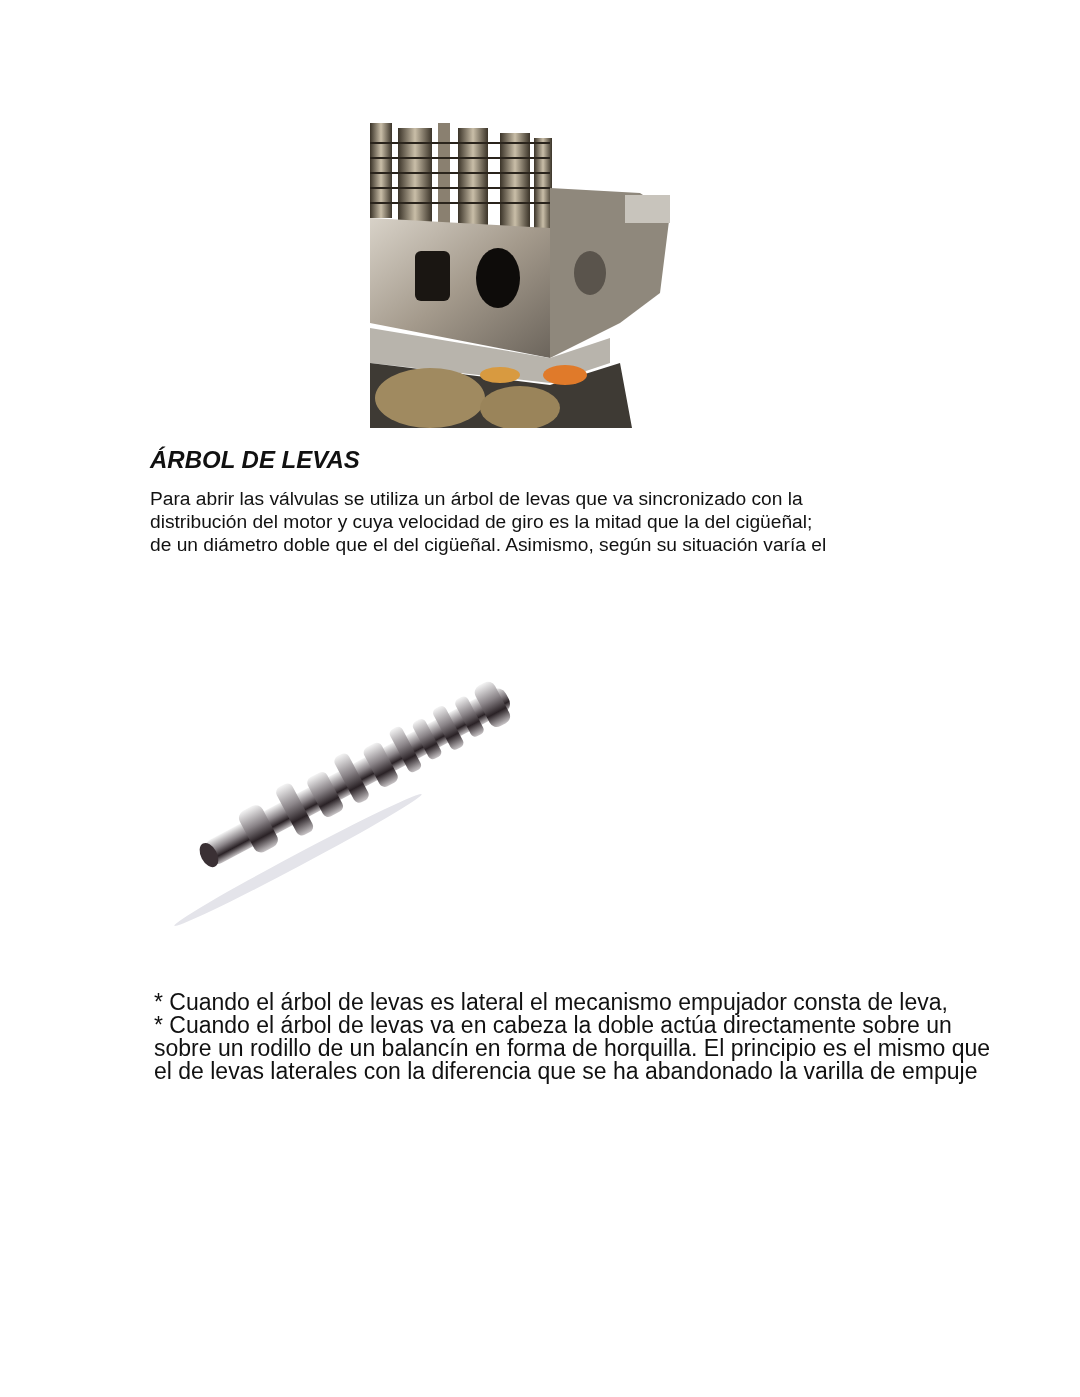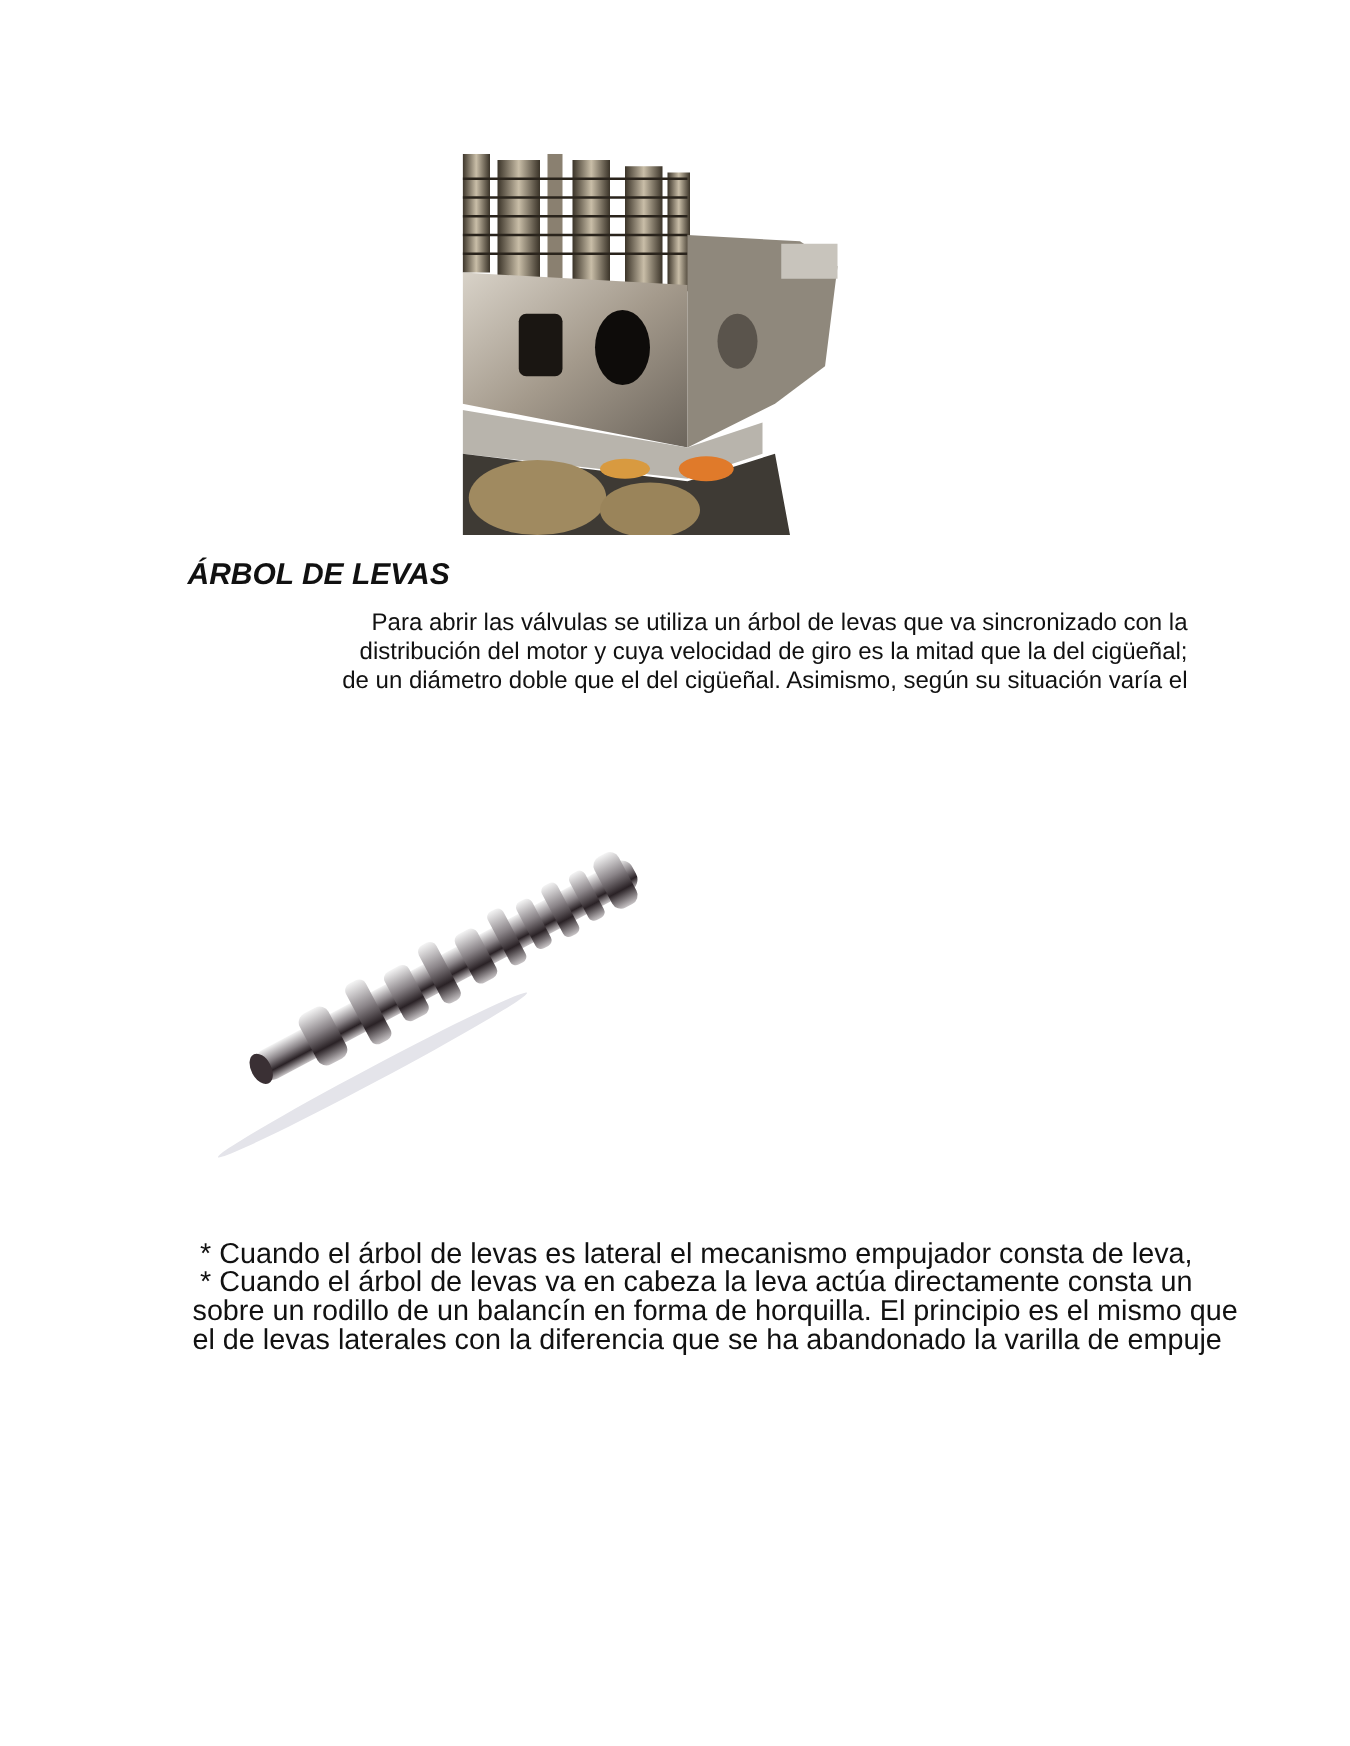--- a/index.html
+++ b/index.html
@@ -2,21 +2,21 @@
 <html><head>
   <meta charset="utf-8">
   <style>
     html, body { margin:0; padding:0; background:#ffffff; }
     body { width:1080px; height:1397px; position:relative; overflow:hidden; font-family:"Liberation Sans", sans-serif; color:#111; }
     .img1 { position:absolute; left:370px; top:123px; width:336px; height:305px; background:#fff; overflow:hidden; }
     .img2 { position:absolute; left:148px; top:620px; width:390px; height:345px; background:#fff; overflow:hidden; }
     h1 { position:absolute; left:150px; top:446px; margin:0; font-size:24px; font-weight:bold; letter-spacing:0;font-style:italic; }
     .para { position:absolute; left:150px; top:487px; width:800px; margin:0; font-size:19.2px; line-height:23px; }
     .para2 { position:absolute; left:150px; top:987px; width:800px; margin:4px; font-size:23px; line-height:23px; }
-    .line { display:block; white-space:nowrap;text-align:right; }
+    .line { display:block; white-space:nowrap; }
   </style>
 </head>
 <body>
 
 <div class="img1">
   <svg width="336" height="305" viewBox="0 0 336 305">
     <defs>
       <linearGradient id="metal" x1="0" y1="0" x2="1" y2="1">
         <stop offset="0" stop-color="#d8d2c8"></stop>
         <stop offset="0.5" stop-color="#a49a8c"></stop>
@@ -94,16 +94,16 @@
       <rect x="282" y="140" width="14" height="42" rx="5" fill="url(#shaft)"></rect>
       <rect x="306" y="138" width="14" height="46" rx="5" fill="url(#shaft)"></rect>
       <rect x="330" y="140" width="14" height="42" rx="5" fill="url(#shaft)"></rect>
       <rect x="352" y="138" width="22" height="46" rx="8" fill="url(#shaft)"></rect>
     </g>
   </svg>
 </div>
 
 <p class="para2">
   <span class="line">* Cuando el árbol de levas es lateral el mecanismo empujador consta de leva,</span>
-  <span class="line">* Cuando el árbol de levas va en cabeza la leva actúa directamente consta un</span>
+  <span class="line">* Cuando el árbol de levas va en cabeza la doble actúa directamente sobre un</span>
   <span class="line">sobre un rodillo de un balancín en forma de horquilla. El principio es el mismo que</span>
   <span class="line">el de levas laterales con la diferencia que se ha abandonado la varilla de empuje</span>
 </p>
 
 </body></html>

